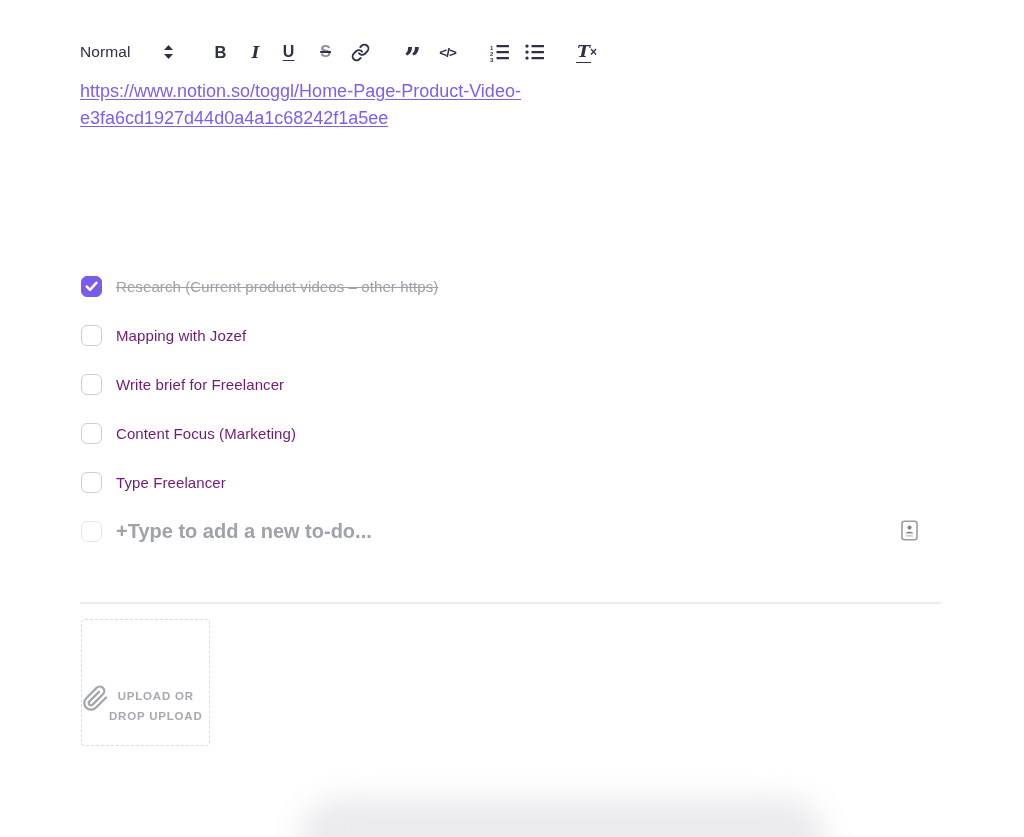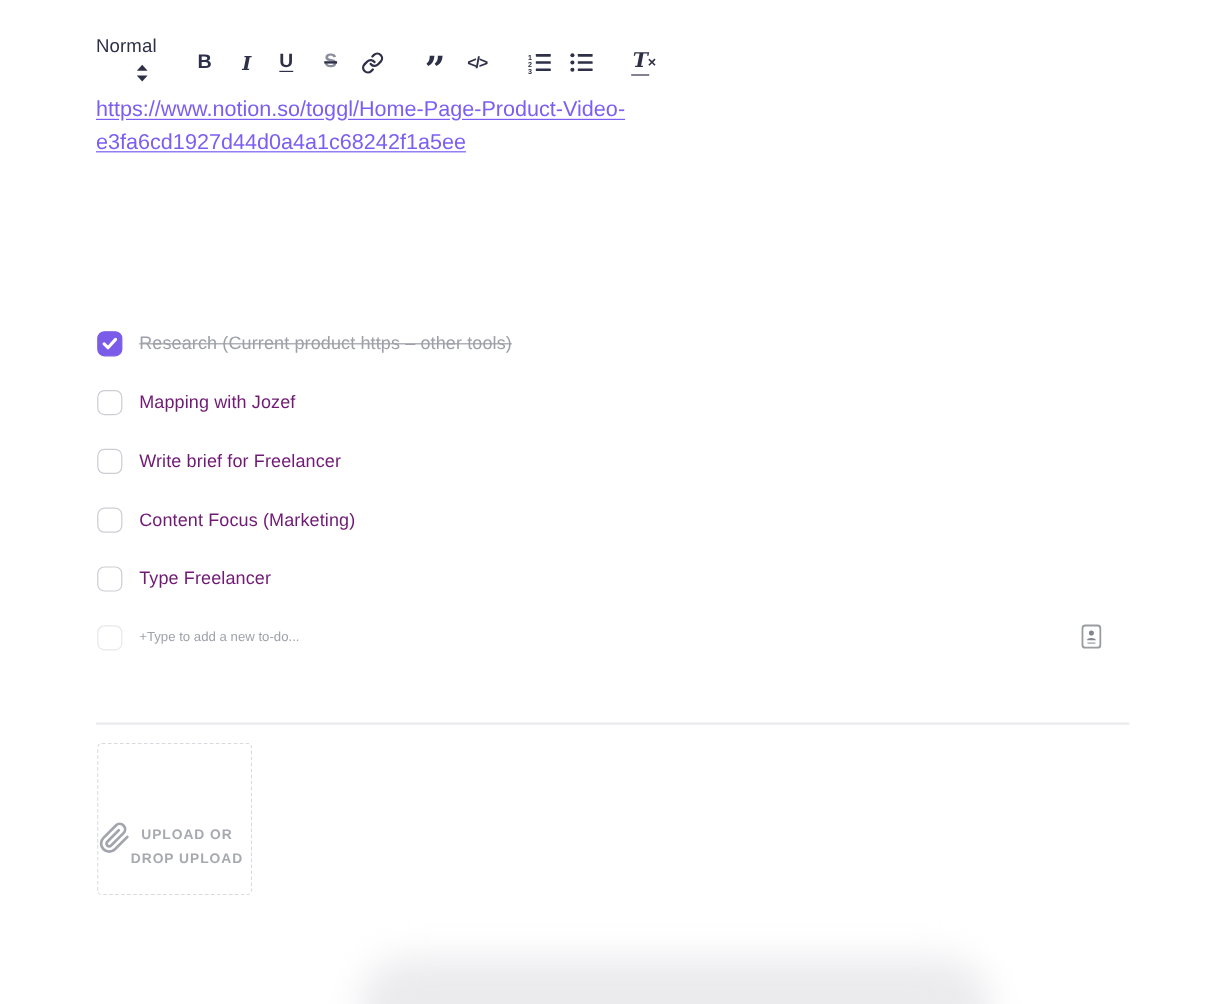--- a/index.html
+++ b/index.html
@@ -2,21 +2,21 @@
 <html><head>
 <meta charset="utf-8">
 <style>
   html,body{margin:0;padding:0;background:#ffffff;width:1024px;height:837px;overflow:hidden;
     font-family:"Liberation Sans",sans-serif;-webkit-font-smoothing:antialiased;}
   .stage{position:relative;width:1024px;height:837px;background:#fff;overflow:hidden;}
 
   
   .toolbar{position:absolute;top:37px;left:80px;display:flex;align-items:center;height:30px;color:#2d3047;}
   .tb-btn{display:flex;align-items:center;justify-content:center;width:24px;height:26px;cursor:pointer;color:#2d3047;}
-  .style-picker{display:flex;align-items:center;cursor:pointer;flex-direction:column;}
+  .style-picker{display:flex;align-items:center;cursor:pointer;}
   .style-label{font-size:15.5px;color:#2d3047;letter-spacing:.1px;}
   .sorter{margin-left:26px;}
   .m-group{margin-left:28px;}
   .m-sm{margin-left:11px;}
   .m-u{margin-left:9px;}
   .m-s{margin-left:13px;}
   .bold-i{font-weight:800;font-size:16.5px;}
   .italic-i{font-family:"DejaVu Serif",serif;font-style:italic;font-weight:700;font-size:16px;}
   .under-i{font-weight:600;font-size:16px;text-decoration:underline;text-underline-offset:3px;}
   .strike-i{font-weight:600;font-size:16px;color:#8b8e9c;text-decoration:line-through;text-decoration-color:#2d3047;text-decoration-thickness:1.8px;}
@@ -33,21 +33,21 @@
   
   .checklist{position:absolute;top:272px;left:81px;width:860px;}
   .todo-row{display:flex;align-items:center;height:28px;margin-bottom:21px;position:relative;}
   .cb{width:21px;height:21px;box-sizing:border-box;border:1.5px solid #cdced4;border-radius:6px;background:#fff;
     flex:0 0 auto;cursor:pointer;display:flex;align-items:center;justify-content:center;}
   .cb.checked{background:#7b5ce8;border-color:#7b5ce8;}
   .cb.ghost{border-color:#e7e8ec;}
   .todo-label{margin-left:14px;font-size:15px;color:#701a75;letter-spacing:.1px;cursor:text;}
   .todo-label.done{color:#9da0a8;text-decoration:line-through;text-decoration-color:#9da0a8;}
   .todo-row.adder{margin-top:7px;}
-  .adder-text{margin-left:14px;font-size:11px;color:#a0a2aa;cursor:text;}
+  .adder-text{margin-left:14px;font-size:20px;color:#a0a2aa;cursor:text;font-weight:bold;}
   .assign-btn{position:absolute;right:23px;top:3px;cursor:pointer;display:flex;}
 
   
   .divider{position:absolute;top:602px;left:80px;width:861px;height:1.5px;background:#ececef;}
 
   
   .dropzone{position:absolute;top:619px;left:81px;width:129px;height:127px;box-sizing:border-box;
     border:1px dashed #d9dadf;border-radius:4px;cursor:pointer;
     display:flex;flex-direction:row;align-items:center;padding-top:31px;}
   .dz-text{margin-top:15px;font-size:11.5px;font-weight:700;letter-spacing:.8px;color:#a7a9b0;
@@ -123,21 +123,21 @@
   </a>
 
   <div class="checklist">
 
     <div class="todo-row">
       <span class="cb checked">
         <svg width="13" height="11" viewBox="0 0 13 11" fill="none" xmlns="http://www.w3.org/2000/svg">
           <polyline points="1.8,5.6 5,8.8 11.3,1.8" stroke="#ffffff" stroke-width="2.6" stroke-linecap="round" stroke-linejoin="round"></polyline>
         </svg>
       </span>
-      <span class="todo-label done">Research (Current product https – other tools)</span>
+      <span class="todo-label done">Research (Current product videos – other https)</span>
     </div>
 
     <div class="todo-row">
       <span class="cb"></span>
       <span class="todo-label">Mapping with Jozef</span>
     </div>
 
     <div class="todo-row">
       <span class="cb"></span>
       <span class="todo-label">Write brief for Freelancer</span>

